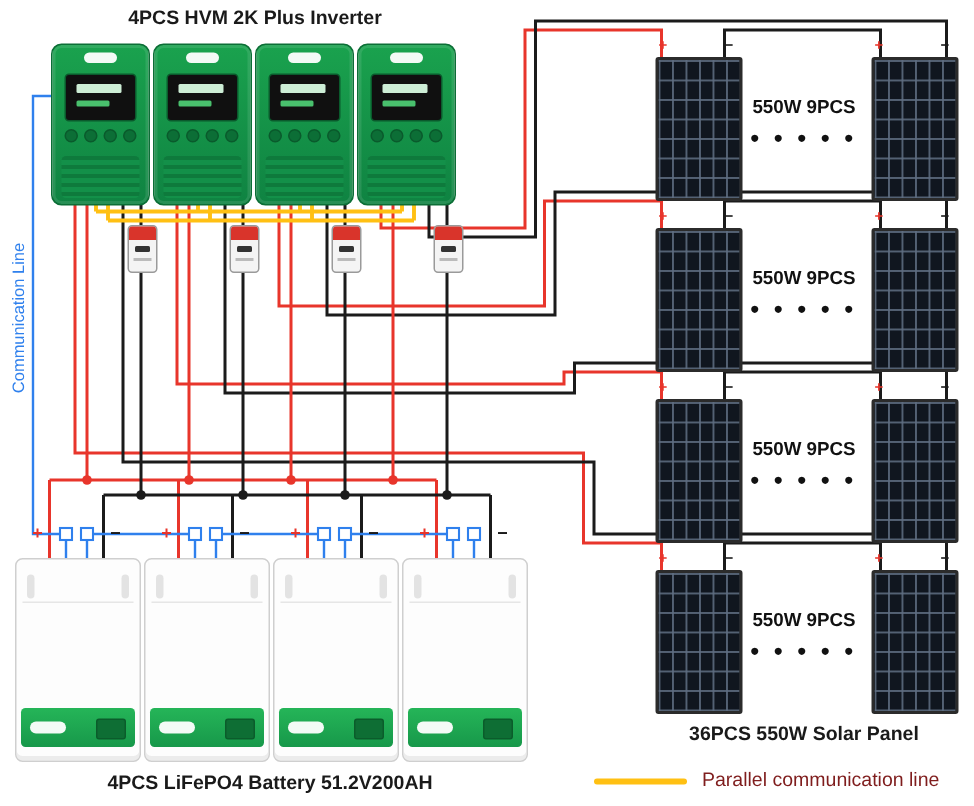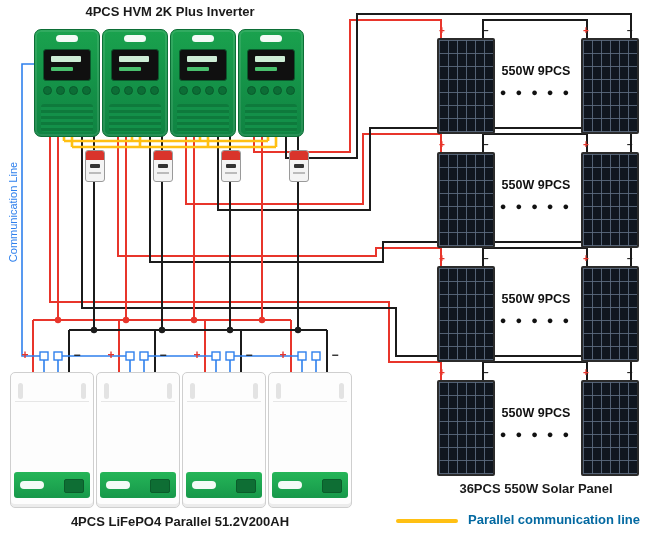--- a/index.html
+++ b/index.html
@@ -60,21 +60,21 @@
     background-image:linear-gradient(rgba(95,110,130,.85) 1px,transparent 1px),
                      linear-gradient(90deg,rgba(95,110,130,.85) 1px,transparent 1px);
     background-size:9px 13px;}
   .panel-term{position:absolute;width:10px;font-size:10px;font-weight:700;text-align:center;}
   .panel-term.plus{color:#e8352b;} .panel-term.minus{color:#1b1b1b;}
 
   .row-label{position:absolute;left:491px;width:90px;text-align:center;font-size:12.5px;font-weight:700;color:#111;}
   .row-dots{position:absolute;left:491px;width:90px;text-align:center;font-size:11px;letter-spacing:3px;color:#111;}
 
   .legend-line{position:absolute;left:396px;top:519px;width:62px;height:4px;background:#ffc013;border-radius:2px;}
-  .legend-text{position:absolute;left:468px;top:512px;font-size:13px;font-weight:700;color:#0369a1;}
+  .legend-text{position:absolute;left:468px;top:512px;font-size:13px;font-weight:400;color:#7f1d1d;}
 </style>
 </head>
 <body>
 
 <div class="canvas">
 
   <svg class="wires" width="649" height="537" viewBox="0 0 649 537">
 
     <g>
       <path class="w-red" d="M441,40 V20 H350 V152 H254 V136"></path>
@@ -138,21 +138,21 @@
       <circle class="dot-red" cx="194" cy="320" r="3.2"></circle>
         <circle class="dot-red" cx="262" cy="320" r="3.2"></circle>
       <circle class="dot-black" cx="94" cy="330" r="3.2"></circle>
         <circle class="dot-black" cx="162" cy="330" r="3.2"></circle>
       <circle class="dot-black" cx="230" cy="330" r="3.2"></circle>
         <circle class="dot-black" cx="298" cy="330" r="3.2"></circle>
     </g>
   </svg>
 
   <div class="title inverter-title">4PCS HVM 2K Plus Inverter</div>
-  <div class="title battery-title">4PCS LiFePO4 Parallel 51.2V200AH</div>
+  <div class="title battery-title">4PCS LiFePO4 Battery 51.2V200AH</div>
   <div class="title solar-title">36PCS 550W Solar Panel</div>
   <div class="comm-label">Communication Line</div>
 
   <div class="inverter" style="left:34px">
     <div class="inv-logo"></div>
     <div class="inv-screen">
         <div class="scr-a"></div>
         <div class="scr-b"></div>
       </div>
     <div class="inv-buttons">

